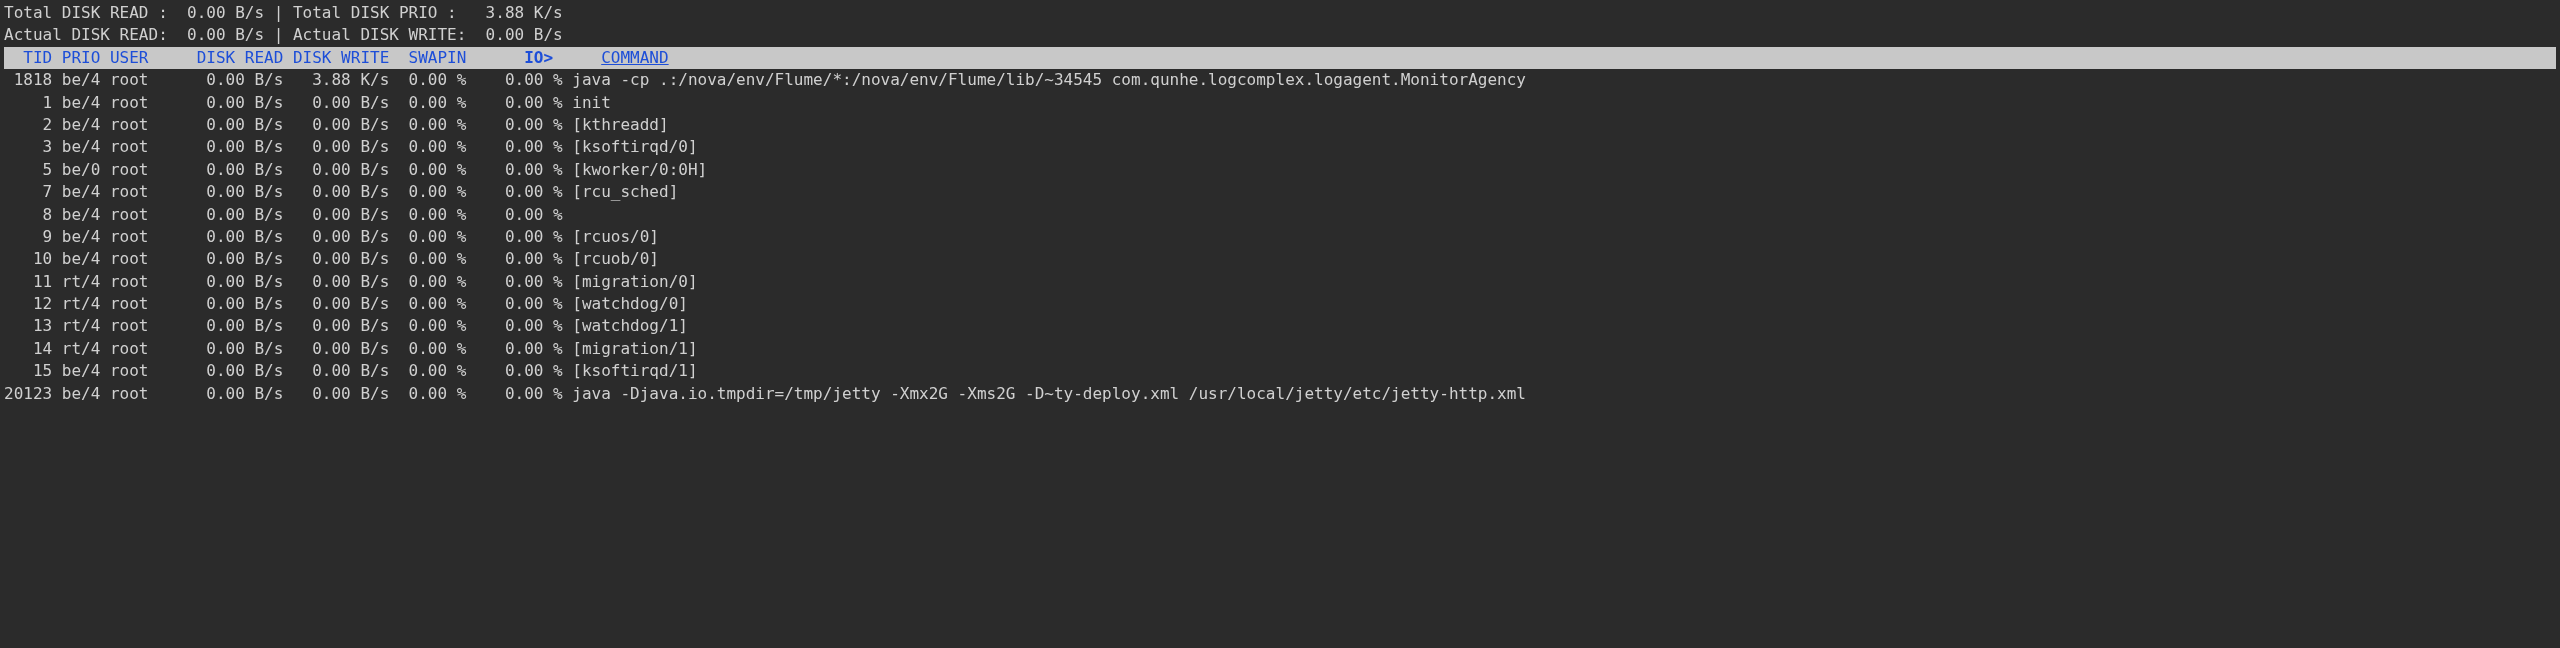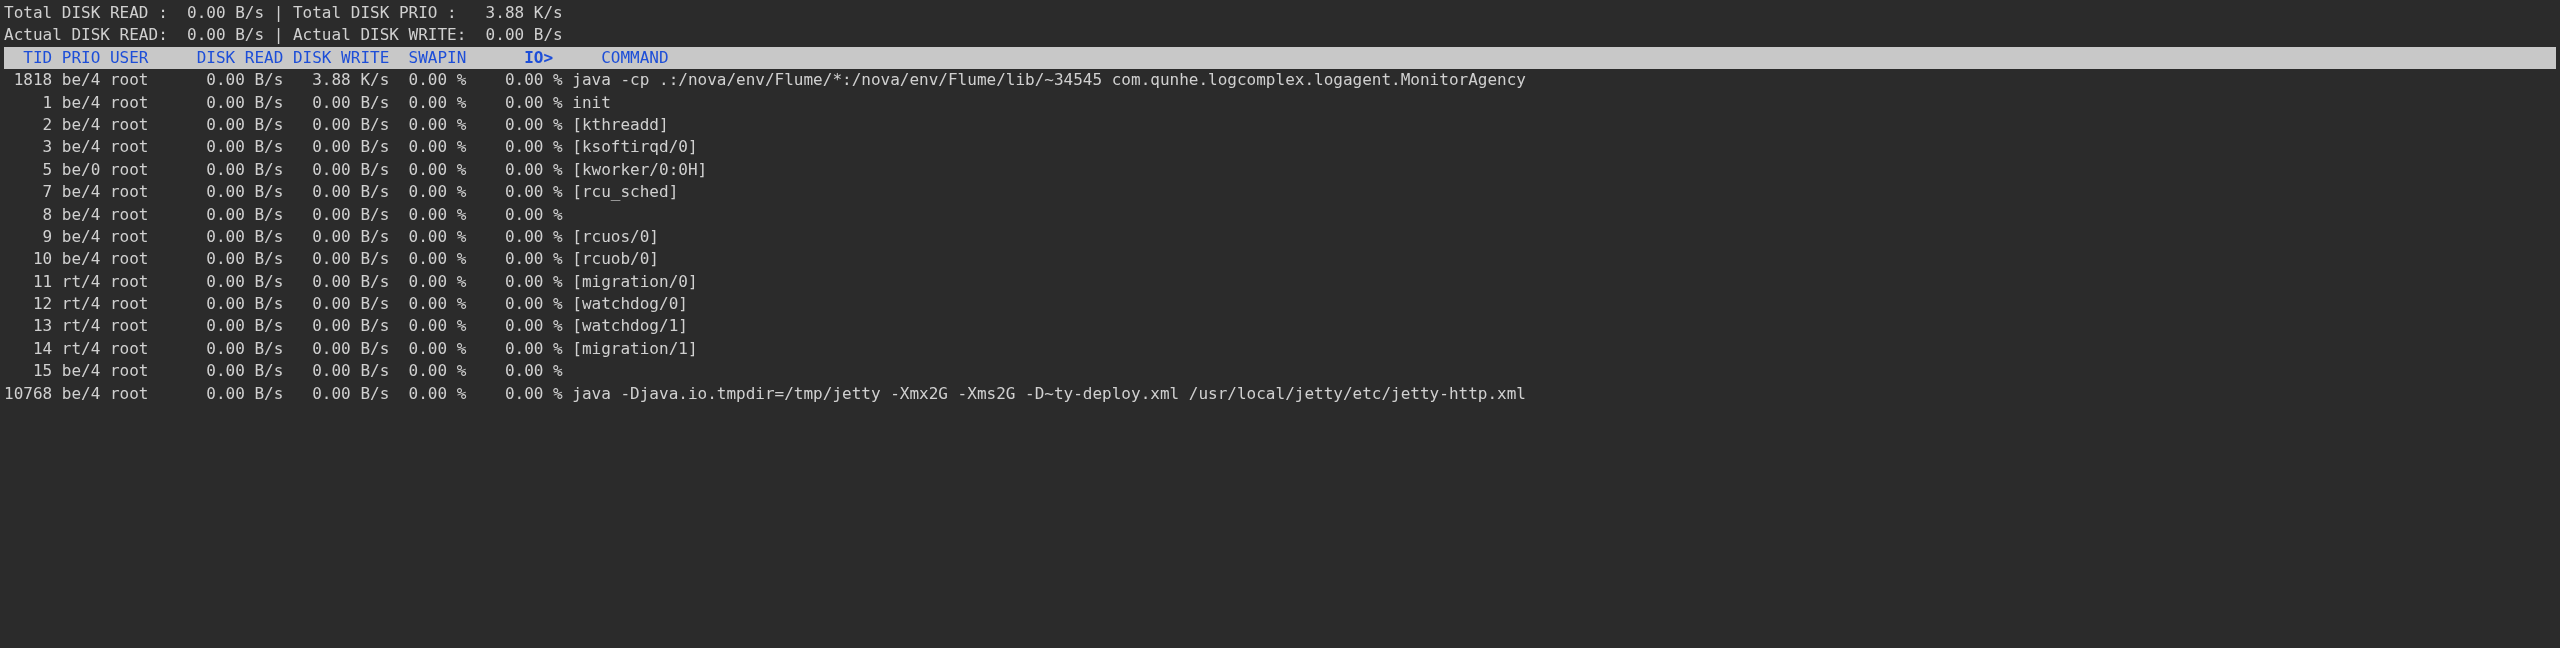--- a/index.html
+++ b/index.html
@@ -31,21 +31,21 @@
     .col-prio  { width: 5ch; text-align: right; padding-left: 1ch;}
     .col-user  { width: 5ch; text-align: right; padding-left: 1ch;}
     .col-dr    { width: 14ch; text-align: right; }
     .col-dw    { width: 11ch; text-align: right; }
     .col-sw    { width: 8ch; text-align: right; }
     .col-io    { width: 10ch; text-align: right; }
     .col-cmd   { padding-left: 1ch; flex: 1; overflow: hidden; }
 
     .header-row .col-user { text-align: left; padding-left: 1ch;}
     .header-row .col-io { padding-right: 1ch; font-weight: bold;}
-    .header-row .col-cmd { text-align: left; padding-left: 4ch;}
+    .header-row .col-cmd { text-align: left; padding-left: 4ch; text-decoration: underline;}
   </style>
 </head>
 <body>
 
 <div class="summary-line">
   <span class="summary-label">Total DISK READ :</span>
   <span class="summary-val">0.00 B/s</span>
   <span class="divider">|</span>
   <span class="summary-label2">Total DISK PRIO :</span>
   <span class="summary-val2">3.88 K/s</span>
@@ -201,23 +201,24 @@
       <span class="col-cmd">[migration/1]</span>
     </div>
     <div class="row">
       <span class="col-tid">15</span>
       <span class="col-prio">be/4</span>
       <span class="col-user">root</span>
       <span class="col-dr">0.00 B/s</span>
       <span class="col-dw">0.00 B/s</span>
       <span class="col-sw">0.00 %</span>
       <span class="col-io">0.00 %</span>
-    </div>
-    <div class="row">
-      <span class="col-tid">10768</span>
+      <span class="col-cmd">[ksoftirqd/1]</span>
+    </div>
+    <div class="row">
+      <span class="col-tid">20123</span>
       <span class="col-prio">be/4</span>
       <span class="col-user">root</span>
       <span class="col-dr">0.00 B/s</span>
       <span class="col-dw">0.00 B/s</span>
       <span class="col-sw">0.00 %</span>
       <span class="col-io">0.00 %</span>
       <span class="col-cmd">java -Djava.io.tmpdir=/tmp/jetty -Xmx2G -Xms2G -D~ty-deploy.xml /usr/local/jetty/etc/jetty-http.xml</span>
     </div>
   </div>
 

